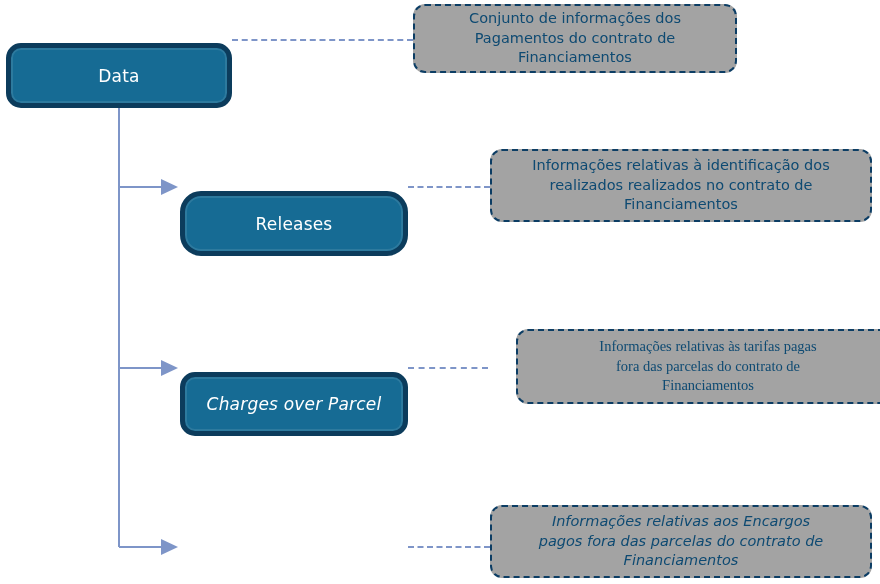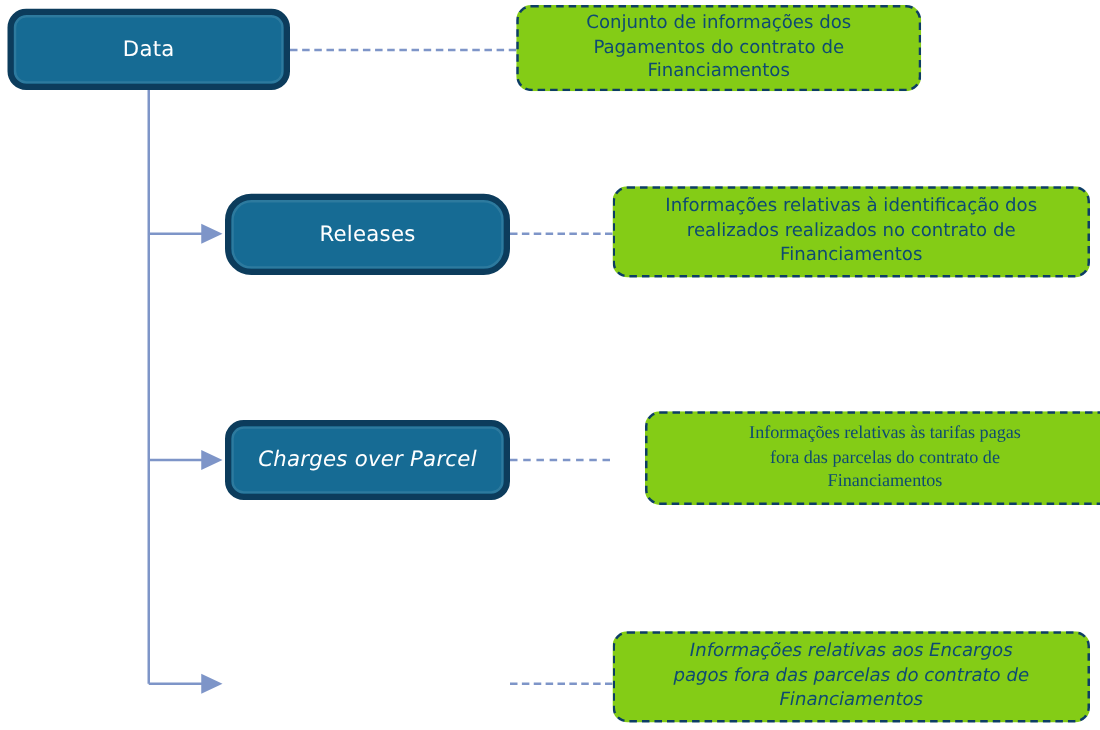--- a/index.html
+++ b/index.html
@@ -60,37 +60,38 @@
   .node {
     position: absolute;
     box-sizing: border-box;
     background: #166B94;
     border: 5px solid #0C3C5C;
     border-radius: 15px;
     box-shadow: inset 0 0 0 2px rgba(255,255,255,0.10);
     display: flex;
     align-items: center;
     justify-content: center;
+    margin-top: 36px;
   }
   .node-label {
     color: #ffffff;
     font-size: 17px;
     letter-spacing: 0.2px;
     white-space: nowrap;
   }
   .node.n-root     { left: 6px;   top: 7px;   width: 226px; height: 65px; }
   .node.n-child1   { left: 180px; top: 155px; width: 228px; height: 65px; border-radius: 21px; }
   .node.n-child2   { left: 180px; top: 336px; width: 228px; height: 64px; font-style: italic; }
   .node.n-child3   { left: 180px; top: 515px; width: 228px; height: 65px; }
 
   
   .ann {
     position: absolute;
     box-sizing: border-box;
-    background: #84cc16;
+    background: #a3a3a3;
     border: 2px dashed #0C3D64;
     border-radius: 12px;
     display: flex;
     align-items: center;
     justify-content: center;
     text-align: center;
     padding: 2px 8px;
   }
   .ann-text {
     color: #0E4A72;

